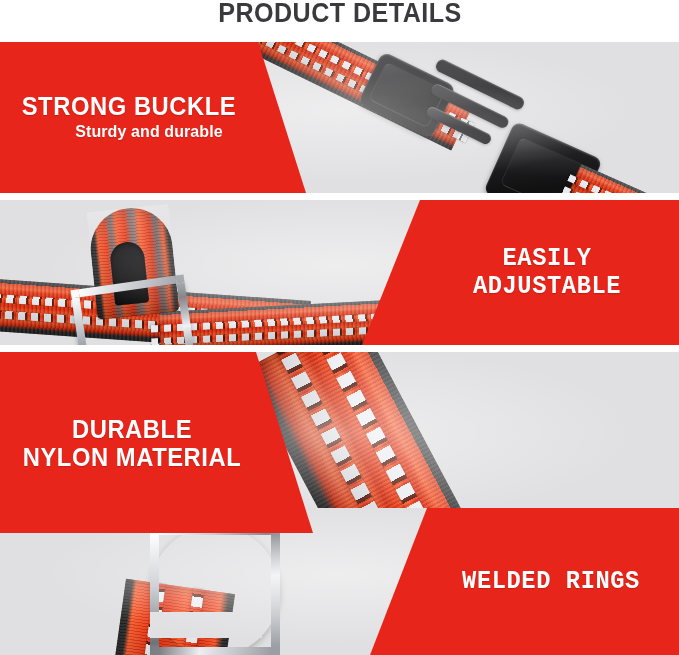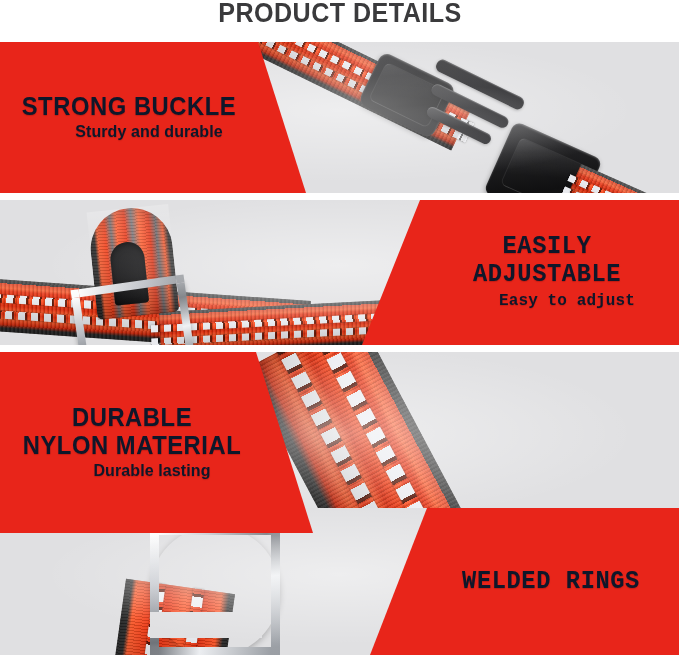--- a/index.html
+++ b/index.html
@@ -78,21 +78,21 @@
     clip-path: polygon(61px 0, 100% 0, 100% 100%, 3px 100%);
   }
   .panel.right.p4 .redblock {
     width: 312px;
     clip-path: polygon(60px 0, 100% 0, 100% 100%, 3px 100%);
   }
 
   .copy {
     position: relative;
     z-index: 4;
-    color: #0f172a;
+    color: #ffffff;
     text-align: center;
   }
   .panel.left .copy { padding-right: 52px; }
   .panel.right .copy { padding-left: 56px; font-family: Liberation Mono, monospace; }
 
   .headline {
     font-weight: bold;
     font-size: 25px;
     line-height: 28px;
     letter-spacing: 0.6px;
@@ -267,21 +267,20 @@
       <div class="slider-ring" style="left:76px;top:82px;width:98px;height:70px;transform:rotate(-8deg);"></div>
       <div class="vignette"></div>
     </div>
   </div>
   <div class="redblock">
     <div class="copy">
       <div class="headline">
         <span class="ln">EASILY</span>
         <span class="ln">ADJUSTABLE</span>
       </div>
-      <div class="subline">Easy to adjust</div>
     </div>
   </div>
 </section>
 
 <section class="panel left p3" style="top:352px;height:181px;">
   <div class="photo">
     <div class="art">
 
       <div class="strap" style="left:300px;top:-75px;width:300px;height:126px;transform:rotate(62deg);transform-origin:left center;
                   box-shadow:inset 0 0 22px rgba(0,0,0,0.35);">
@@ -291,21 +290,20 @@
       </div>
       <div class="vignette"></div>
     </div>
   </div>
   <div class="redblock">
     <div class="copy">
       <div class="headline">
         <span class="ln">DURABLE</span>
         <span class="ln">NYLON MATERIAL</span>
       </div>
-      <div class="subline">Durable lasting</div>
     </div>
   </div>
 </section>
 
 <section class="panel right p4" style="top:508px;height:147px;">
   <div class="photo">
     <div class="art">
 
       <div class="strap" style="left:118px;top:78px;width:110px;height:108px;transform:rotate(8deg);
                   background:

